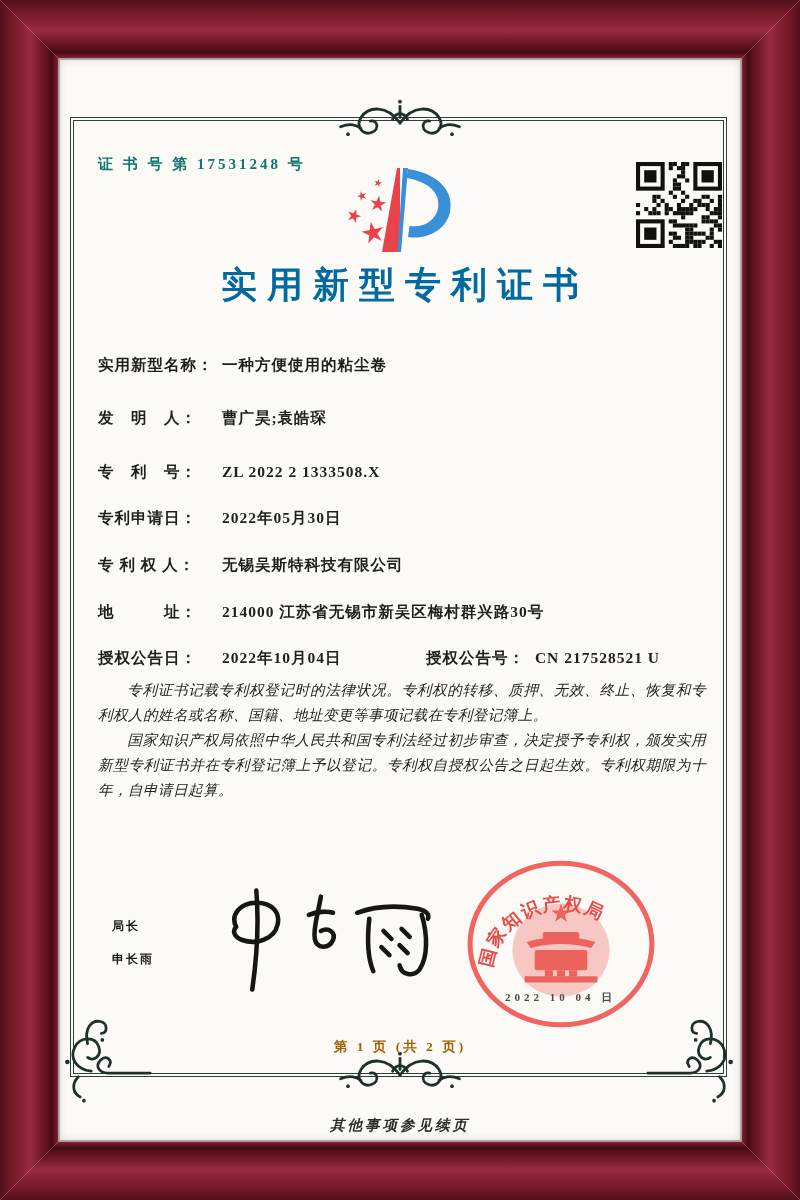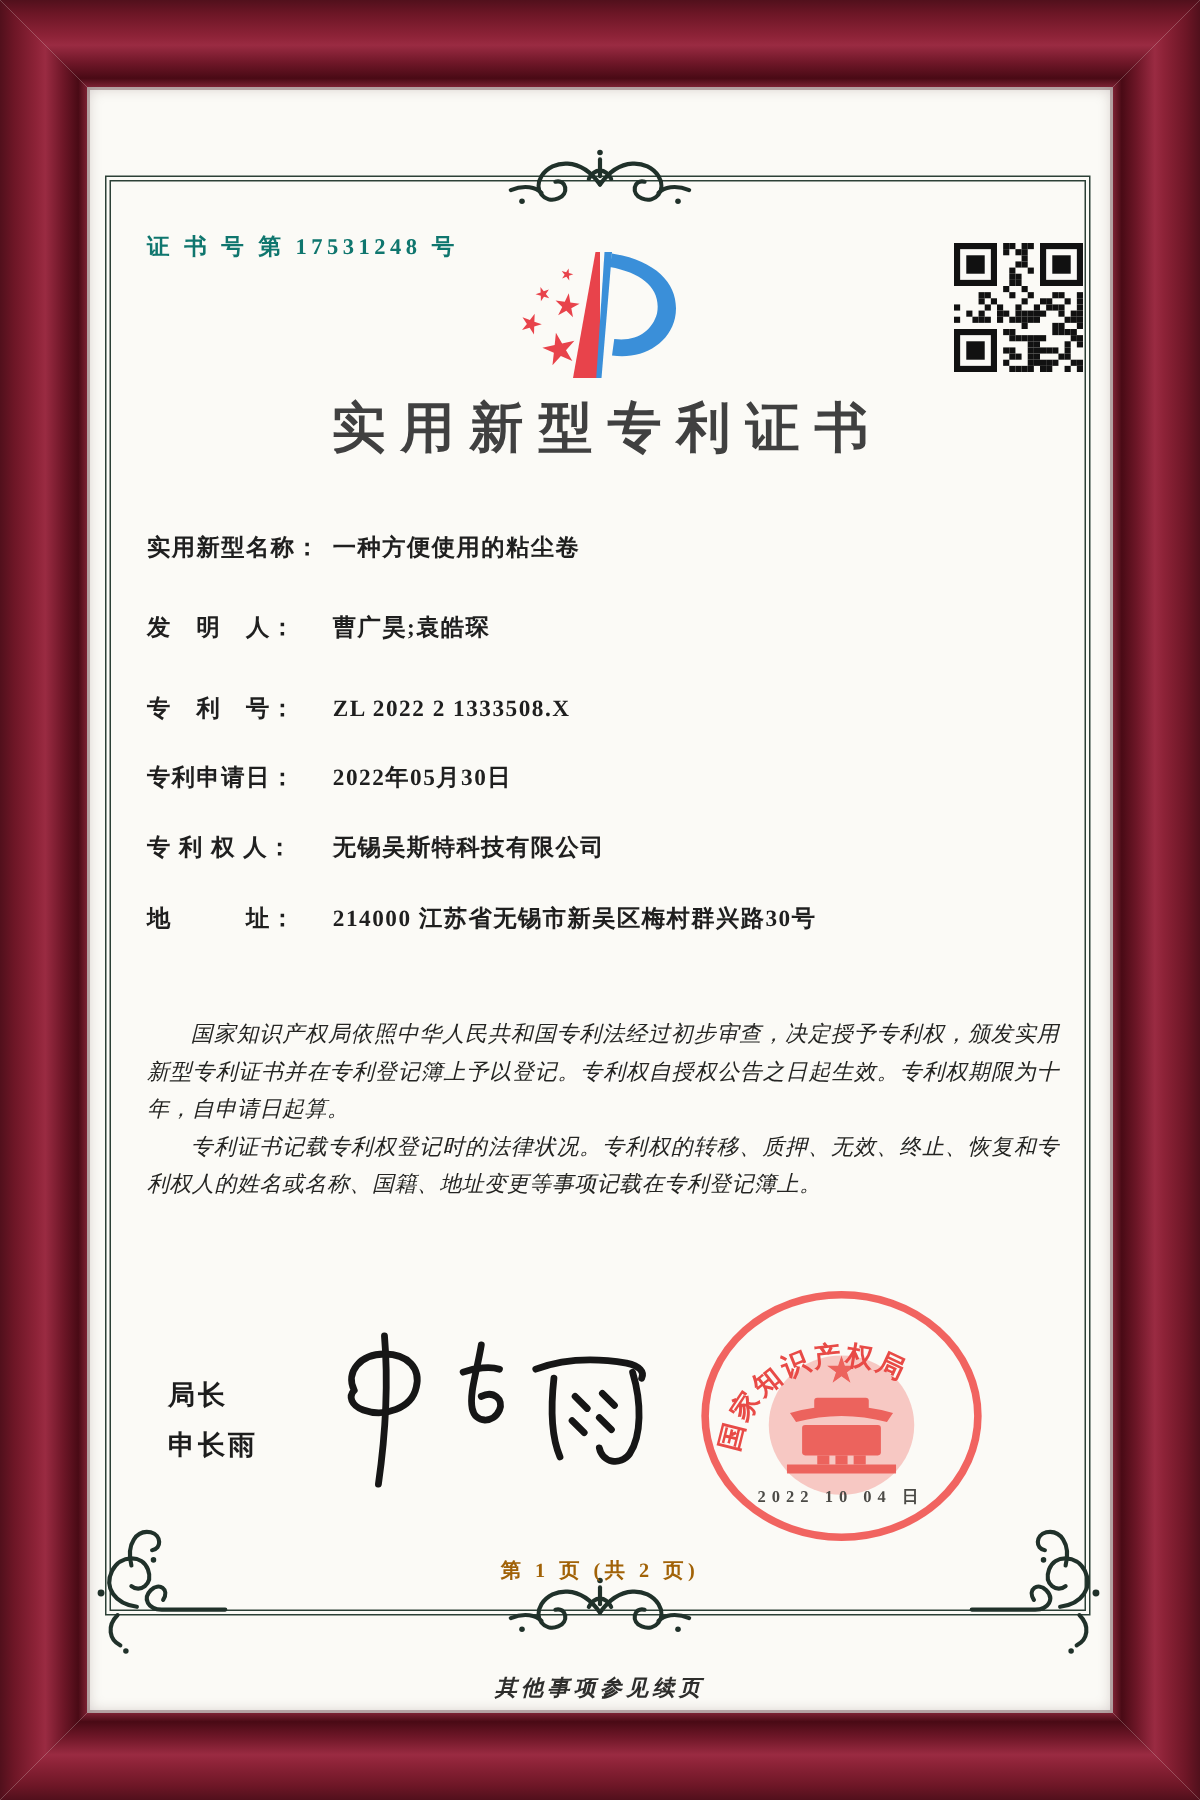--- a/index.html
+++ b/index.html
@@ -22,29 +22,29 @@
     clip-path:polygon(100% 0,100% 100%,0 calc(100% - 58px),0 58px);}
   
   .paper{position:absolute;inset:58px;background:#fbfaf6;
          box-shadow:inset 0 0 0 2px rgba(64,10,20,.30), inset 0 0 10px rgba(40,10,15,.22);}
   .inner-border{position:absolute;left:12px;top:59px;right:15px;bottom:65px;
          border:4px double #2c4036;pointer-events:none;}
   .abs{position:absolute;}
   
   .cert-no{left:40px;top:97px;font-size:15px;font-weight:700;letter-spacing:3px;color:#0f766e;}
   .title{left:0;right:0;top:203px;text-align:center;font-size:36px;font-weight:700;
-         letter-spacing:10px;text-indent:10px;color:#404040;}
+         letter-spacing:10px;text-indent:10px;color:#0369a1;}
   .field-row{left:40px;right:30px;font-size:15.5px;font-weight:700;color:#1f1f1f;white-space:nowrap;}
   .field-label{display:inline-block;width:120px;letter-spacing:1px;}
   .field-value{letter-spacing:1px;}
   .grant-no{position:absolute;left:328px;top:0;}
   .paras{left:40px;width:608px;top:620px;font-size:14.6px;line-height:1.72;color:#242422;
          font-style:italic;font-weight:500;text-align:justify;letter-spacing:.4px;}
   .paras p{margin:0;text-indent:2em;}
-  .signer{left:54px;font-size:18px;font-weight:700;color:#1d1d1d;letter-spacing:2px;}
+  .signer{left:54px;font-size:12px;font-weight:700;color:#1d1d1d;letter-spacing:2px;}
   .page-num{left:0;right:0;top:980px;text-align:center;font-size:13.5px;font-weight:700;
             letter-spacing:3px;color:#a16207;}
   .cont-note{left:0;right:0;top:1040px;text-align:center;font-size:14.5px;font-weight:700;
             font-style:italic;letter-spacing:3px;color:#2e2e2c;margin-top:18px;}
   .seal-date{left:447px;top:932px;font-size:11px;font-weight:700;letter-spacing:4px;
             color:#4b4a46;z-index:5;}
   .ornament{pointer-events:none;}
   svg{display:block;}
 </style>
 </head>
@@ -268,24 +268,32 @@
       <span class="field-value">2022年05月30日</span>
     </div>
     <div class="abs field-row" style="top:497px">
       <span class="field-label">专 利 权 人：</span>
       <span class="field-value">无锡吴斯特科技有限公司</span>
     </div>
     <div class="abs field-row" style="top:544px">
       <span class="field-label">地　　　址：</span>
       <span class="field-value">214000 江苏省无锡市新吴区梅村群兴路30号</span>
     </div>
+    <div class="abs field-row" style="top:590px">
+      <span class="field-label">授权公告日：</span>
+      <span class="field-value">2022年10月04日</span>
+      <span class="grant-no">
+        <span class="field-label" style="width:auto;margin-right:6px">授权公告号：</span>
+        <span class="field-value">CN 217528521 U</span>
+      </span>
+    </div>
 
     <div class="abs paras">
+      <p>专利证书记载专利权登记时的法律状况。专利权的转移、质押、无效、终止、恢复和专利权人的姓名或名称、国籍、地址变更等事项记载在专利登记簿上。</p>
       <p>国家知识产权局依照中华人民共和国专利法经过初步审查，决定授予专利权，颁发实用新型专利证书并在专利登记簿上予以登记。专利权自授权公告之日起生效。专利权期限为十年，自申请日起算。</p>
-      <p>专利证书记载专利权登记时的法律状况。专利权的转移、质押、无效、终止、恢复和专利权人的姓名或名称、国籍、地址变更等事项记载在专利登记簿上。</p>
     </div>
 
     <div class="abs signer" style="top:860px">局长</div>
     <div class="abs signer" style="top:893px">申长雨</div>
 
     <svg class="abs" style="left:162px;top:826px" width="232" height="112" viewBox="0 0 230 110">
       <g fill="none" stroke="#161616" stroke-width="4.5" stroke-linecap="round" stroke-linejoin="round">
         <path d="M 16,42 C 10,30 20,18 36,18 C 52,18 60,28 57,40 C 54,54 36,60 22,55 C 14,52 12,46 16,42"></path>
         <path d="M 36,6 C 38,30 38,62 32,104"></path>
         <path d="M 88,30 C 96,27 106,26 112,28"></path>

